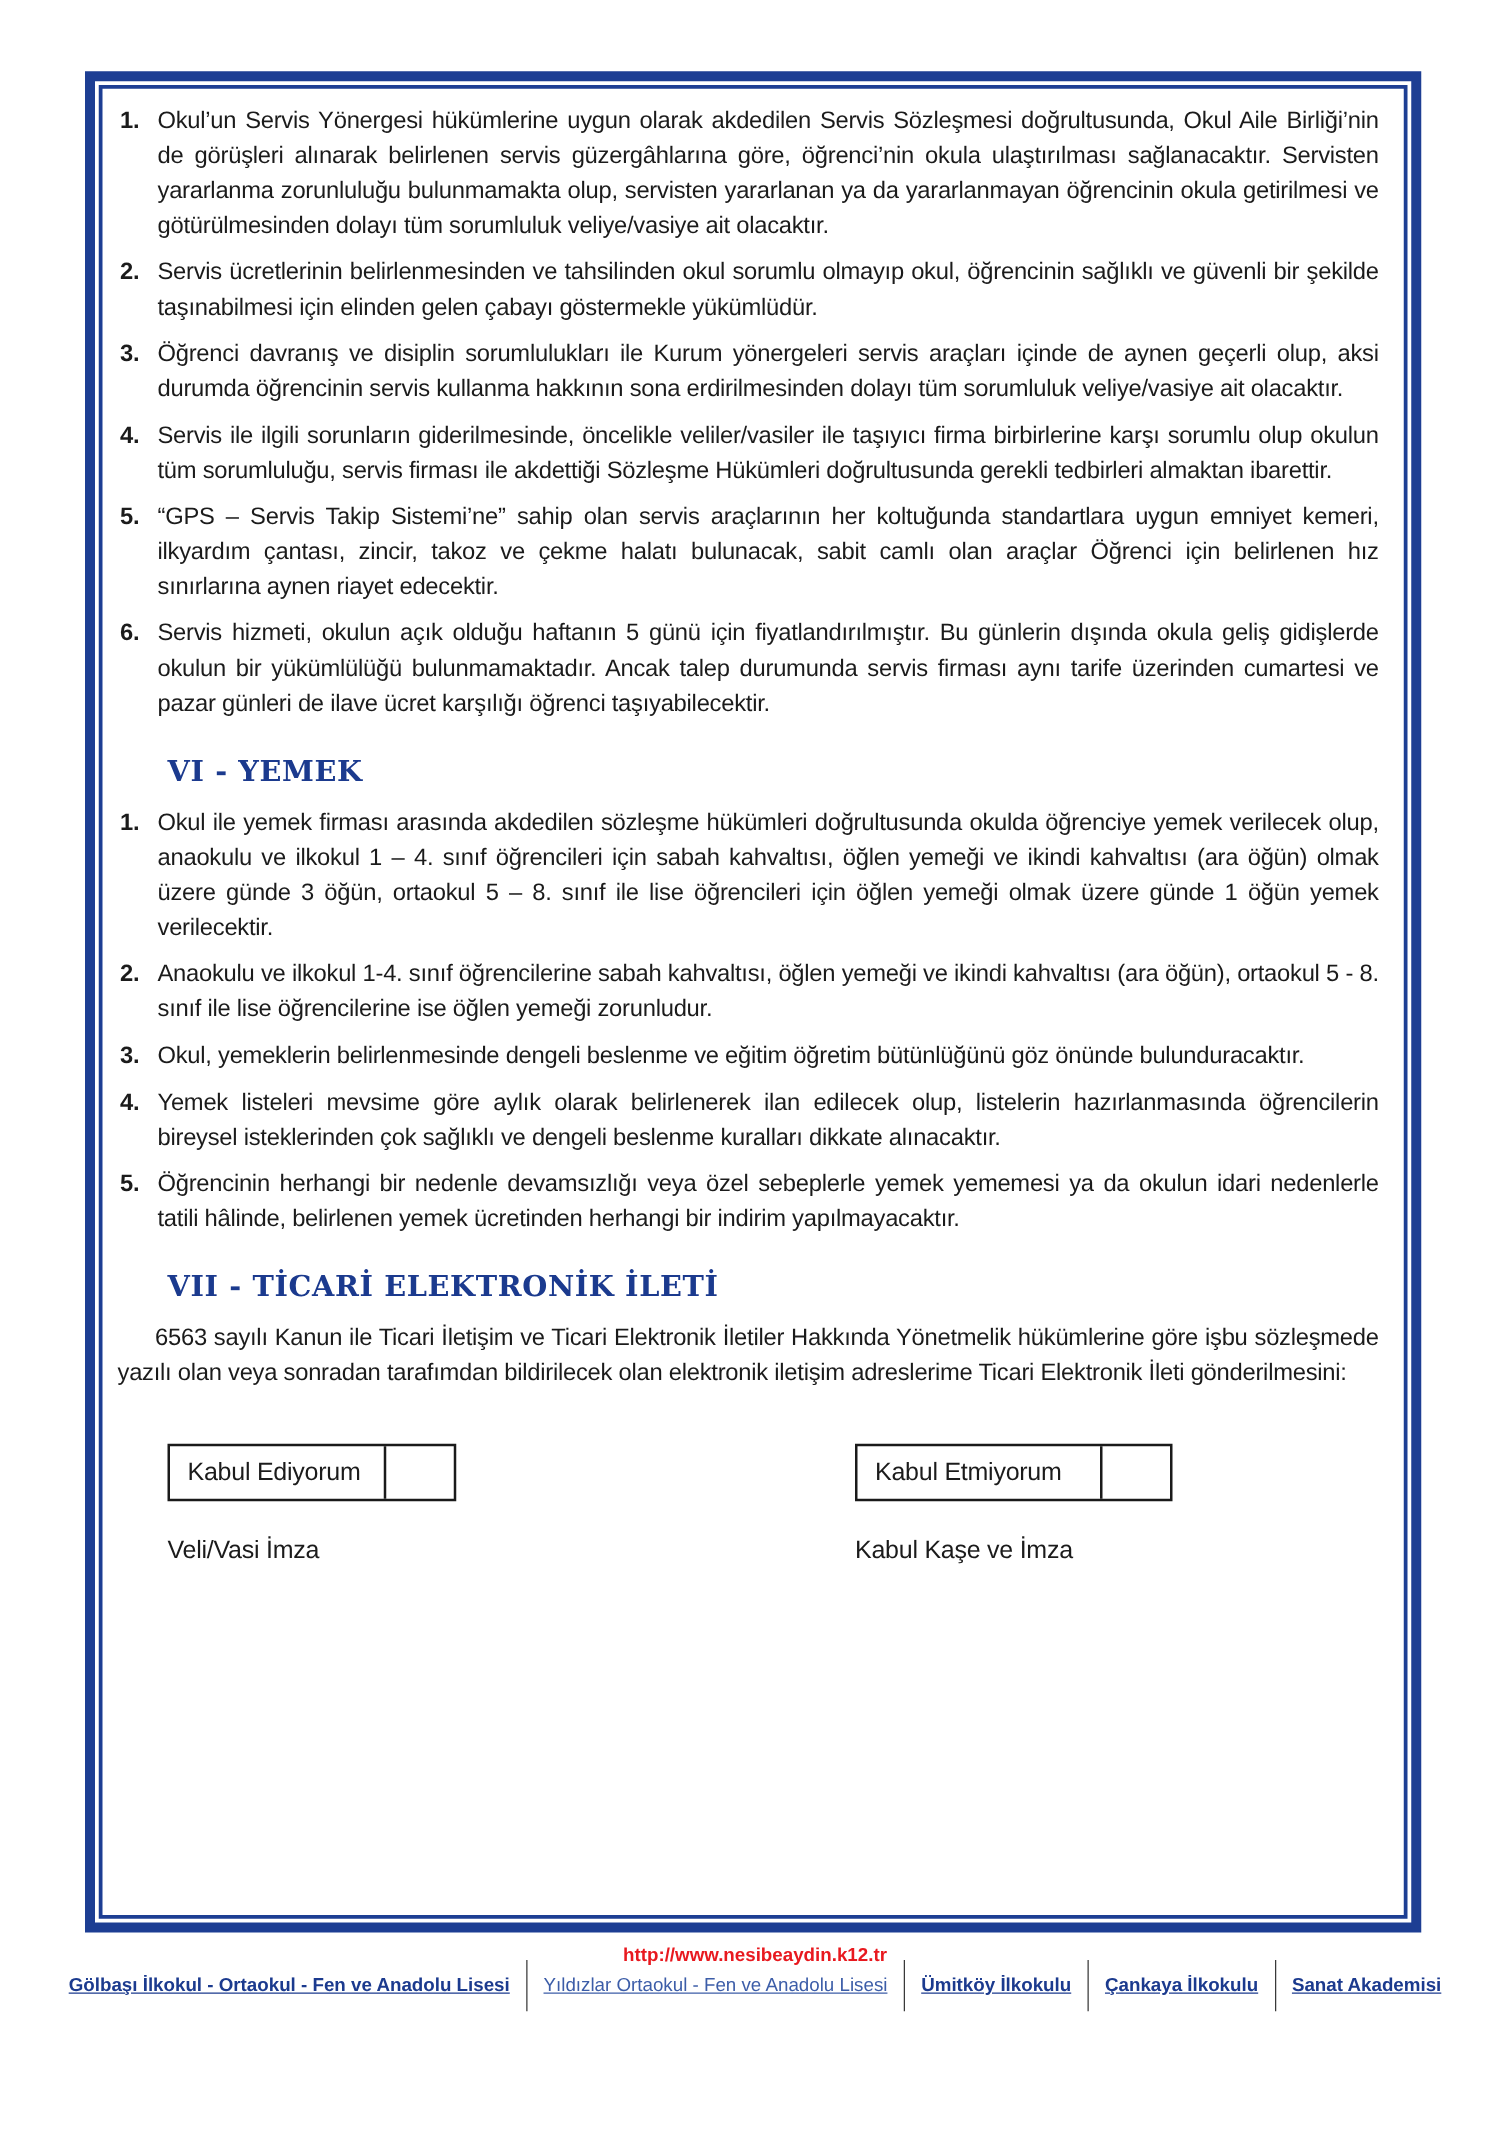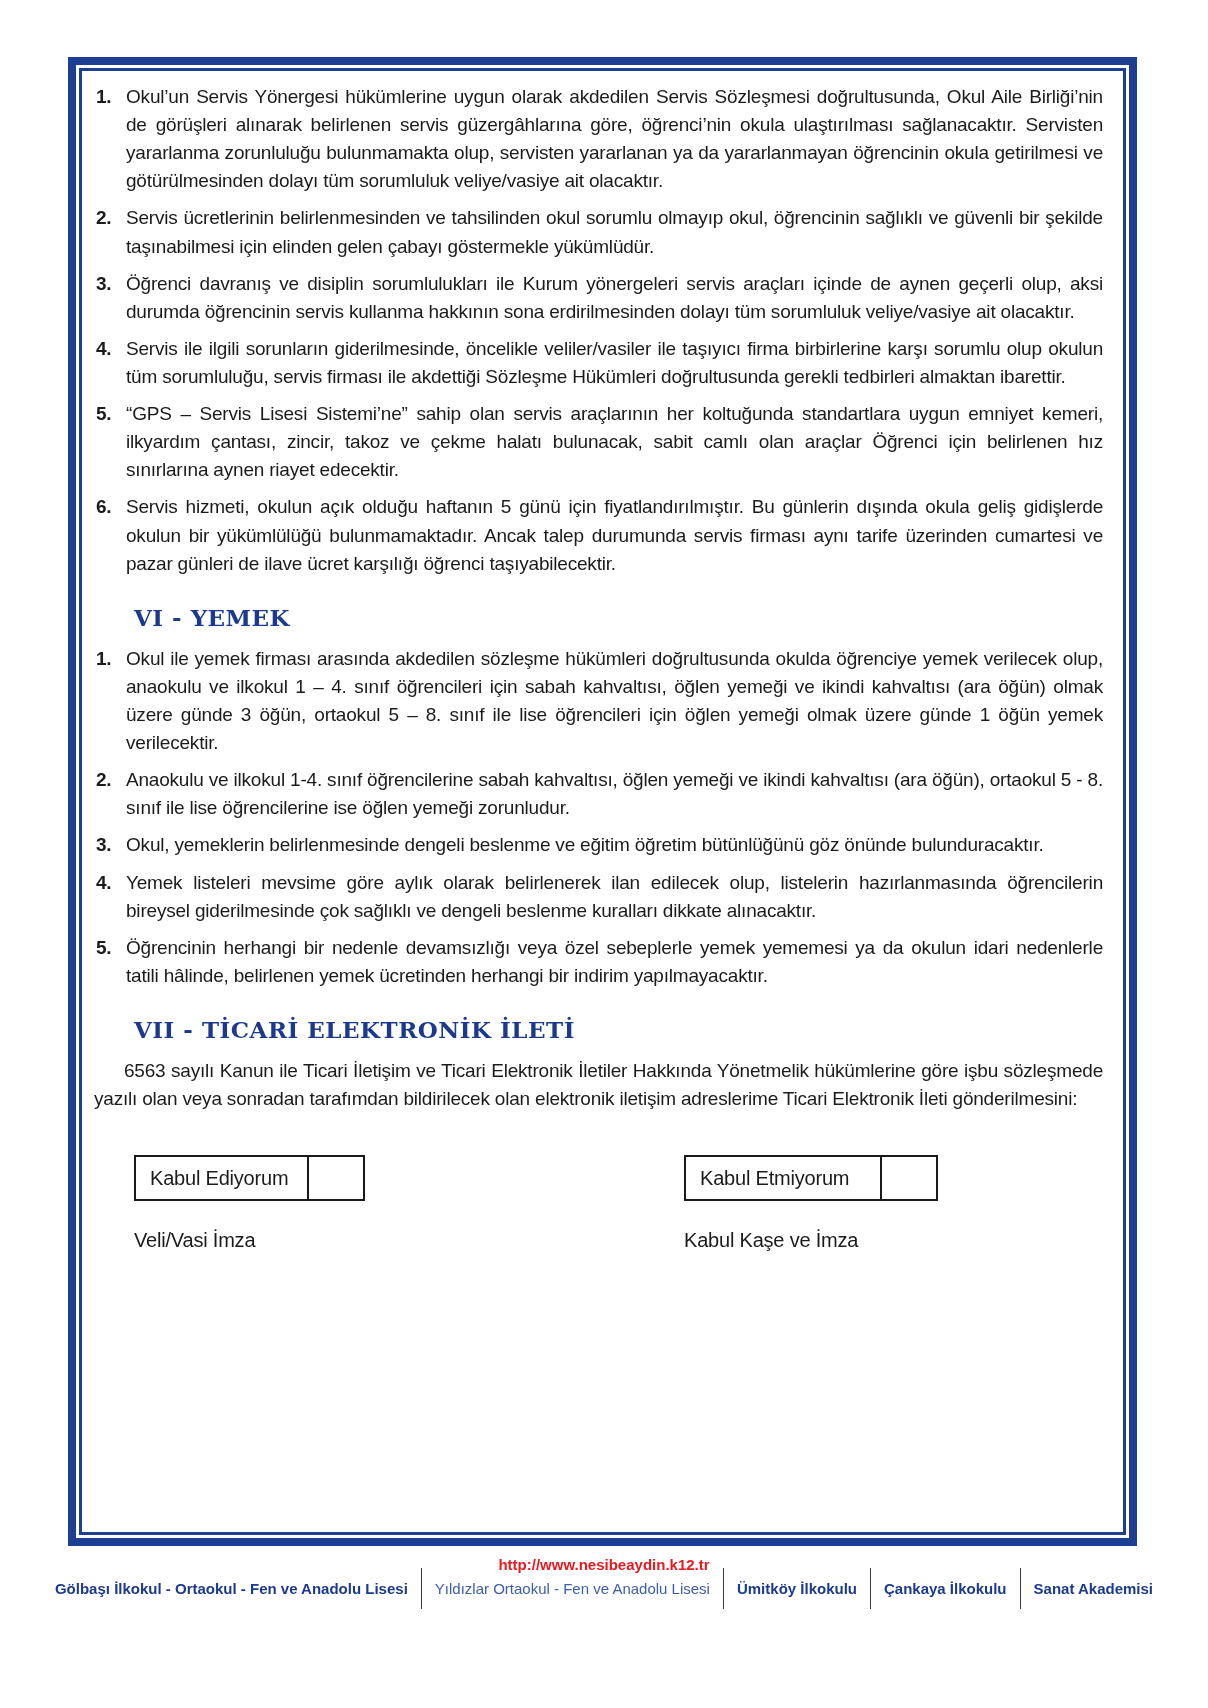--- a/index.html
+++ b/index.html
@@ -104,20 +104,21 @@
     align-items:stretch;
   }
   .school-item{
     display:flex;align-items:center;
     padding:12px 13px;
     font-size:15px;
     font-weight:bold;
     color:#1b3a8e;
     border-right:1px solid #3a3a3a;
     white-space:nowrap;
+    text-decoration:underline;
   }
   .school-item:last-child{border-right:none;}
   .school-item.light{
     font-weight:normal;
     color:#3c5da8;
   }
   .footer-url{
     position:absolute;left:0;top:1556px;
     width:1208px;
     text-align:center;
@@ -146,42 +147,42 @@
           <div class="list-item">
             <span class="num">3.</span>
             <div class="item-text">Öğrenci davranış ve disiplin sorumlulukları ile Kurum yönergeleri servis araçları içinde de aynen geçerli olup, aksi durumda öğrencinin servis kullanma hakkının sona erdirilmesinden dolayı tüm sorumluluk veliye/vasiye ait olacaktır.</div>
           </div>
           <div class="list-item">
             <span class="num">4.</span>
             <div class="item-text">Servis ile ilgili sorunların giderilmesinde, öncelikle veliler/vasiler ile taşıyıcı firma birbirlerine karşı sorumlu olup okulun tüm sorumluluğu, servis firması ile akdettiği Sözleşme Hükümleri doğrultusunda gerekli tedbirleri almaktan ibarettir.</div>
           </div>
           <div class="list-item">
             <span class="num">5.</span>
-            <div class="item-text">“GPS – Servis Lisesi Sistemi’ne” sahip olan servis araçlarının her koltuğunda standartlara uygun emniyet kemeri, ilkyardım çantası, zincir, takoz ve çekme halatı bulunacak, sabit camlı olan araçlar Öğrenci için belirlenen hız sınırlarına aynen riayet edecektir.</div>
+            <div class="item-text">“GPS – Servis Takip Sistemi’ne” sahip olan servis araçlarının her koltuğunda standartlara uygun emniyet kemeri, ilkyardım çantası, zincir, takoz ve çekme halatı bulunacak, sabit camlı olan araçlar Öğrenci için belirlenen hız sınırlarına aynen riayet edecektir.</div>
           </div>
           <div class="list-item">
             <span class="num">6.</span>
             <div class="item-text">Servis hizmeti, okulun açık olduğu haftanın 5 günü için fiyatlandırılmıştır. Bu günlerin dışında okula geliş gidişlerde okulun bir yükümlülüğü bulunmamaktadır. Ancak talep durumunda servis firması aynı tarife üzerinden cumartesi ve pazar günleri de ilave ücret karşılığı öğrenci taşıyabilecektir.</div>
           </div>
           <div class="section-title">VI - YEMEK</div>
           <div class="list-item">
             <span class="num">1.</span>
             <div class="item-text">Okul ile yemek firması arasında akdedilen sözleşme hükümleri doğrultusunda okulda öğrenciye yemek verilecek olup, anaokulu ve ilkokul 1 – 4. sınıf öğrencileri için sabah kahvaltısı, öğlen yemeği ve ikindi kahvaltısı (ara öğün) olmak üzere günde 3 öğün, ortaokul 5 – 8. sınıf ile lise öğrencileri için öğlen yemeği olmak üzere günde 1 öğün yemek verilecektir.</div>
           </div>
           <div class="list-item">
             <span class="num">2.</span>
             <div class="item-text">Anaokulu ve ilkokul 1-4. sınıf öğrencilerine sabah kahvaltısı, öğlen yemeği ve ikindi kahvaltısı (ara öğün), ortaokul 5 - 8. sınıf ile lise öğrencilerine ise öğlen yemeği zorunludur.</div>
           </div>
           <div class="list-item">
             <span class="num">3.</span>
             <div class="item-text">Okul, yemeklerin belirlenmesinde dengeli beslenme ve eğitim öğretim bütünlüğünü göz önünde bulunduracaktır.</div>
           </div>
           <div class="list-item">
             <span class="num">4.</span>
-            <div class="item-text">Yemek listeleri mevsime göre aylık olarak belirlenerek ilan edilecek olup, listelerin hazırlanmasında öğrencilerin bireysel giderilmesinde çok sağlıklı ve dengeli beslenme kuralları dikkate alınacaktır.</div>
+            <div class="item-text">Yemek listeleri mevsime göre aylık olarak belirlenerek ilan edilecek olup, listelerin hazırlanmasında öğrencilerin bireysel isteklerinden çok sağlıklı ve dengeli beslenme kuralları dikkate alınacaktır.</div>
           </div>
           <div class="list-item">
             <span class="num">5.</span>
             <div class="item-text">Öğrencinin herhangi bir nedenle devamsızlığı veya özel sebeplerle yemek yememesi ya da okulun idari nedenlerle tatili hâlinde, belirlenen yemek ücretinden herhangi bir indirim yapılmayacaktır.</div>
           </div>
           <div class="section-title">VII - TİCARİ ELEKTRONİK İLETİ</div>
           <div class="paragraph">6563 sayılı Kanun ile Ticari İletişim ve Ticari Elektronik İletiler Hakkında Yönetmelik hükümlerine göre işbu sözleşmede yazılı olan veya sonradan tarafımdan bildirilecek olan elektronik iletişim adreslerime Ticari Elektronik İleti gönderilmesini:</div>
         </div>
 
       <div class="accept-row">

